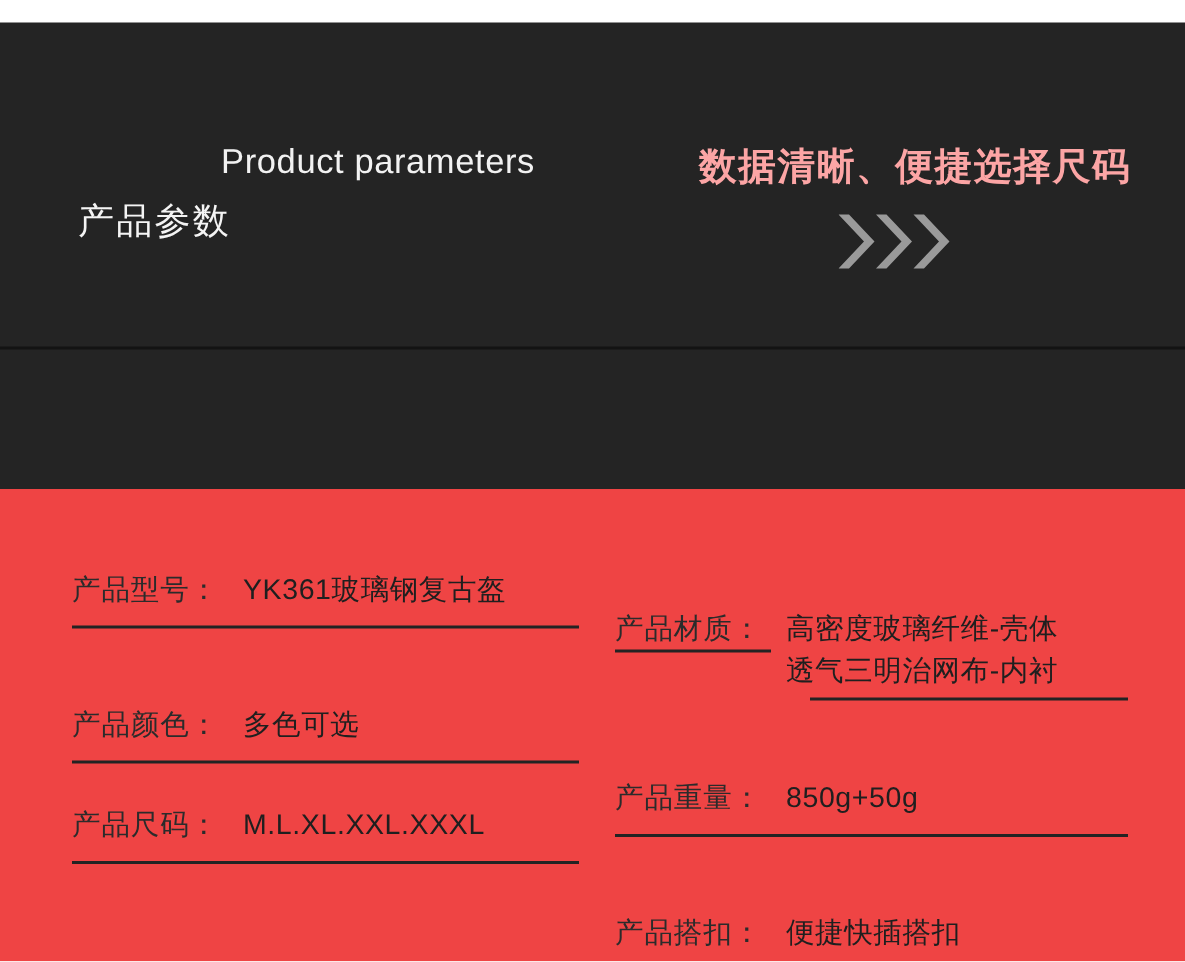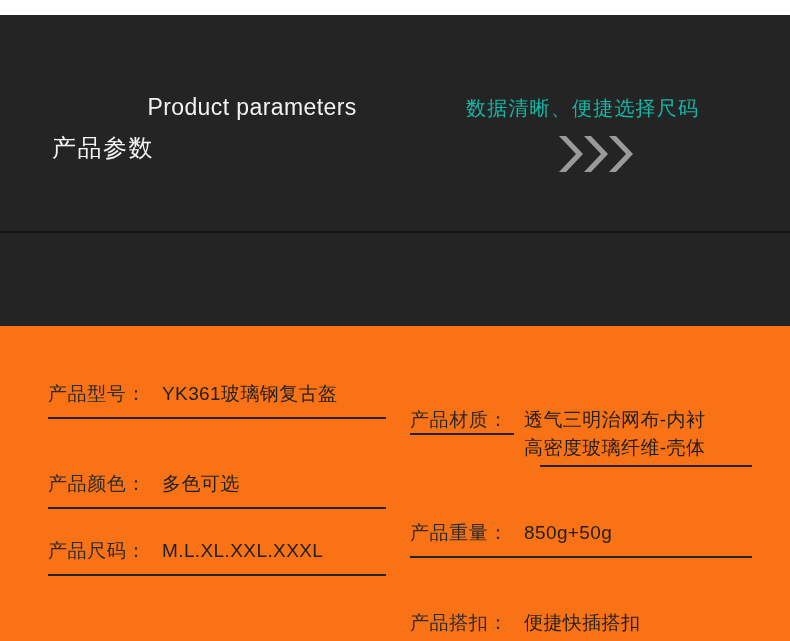--- a/index.html
+++ b/index.html
@@ -64,23 +64,23 @@
   }
 
   .hero-right {
     position: absolute;
     left: 466px;
     top: 80px;
     width: 300px;
     text-align: center;
   }
   .hero-tagline {
-    color: #14b8a6;
-    font-size: 20px;
-    font-weight: 400;
+    color: #fca5a5;
+    font-size: 25px;
+    font-weight: 700;
     letter-spacing: 1.2px;
     line-height: 1.3;
     white-space: nowrap;
     text-align: left;
   }
   .chevrons {
     margin-top: 12px;
     text-align: left;
     padding-left: 93px;
     height: 44px;
@@ -89,21 +89,21 @@
     display: block;
   }
 
   
   .specs {
     position: absolute;
     left: 0;
     top: 326px;
     width: 790px;
     height: 315px;
-    background: #f97316;
+    background: #ef4444;
   }
   .spec-col {
     position: absolute;
     top: 0;
   }
   .spec-col.left  { left: 48px;  width: 338px; }
   .spec-col.right { left: 410px; width: 342px; }
 
   .spec-row {
     position: relative;
@@ -223,22 +223,22 @@
         <div class="rule rule-full" style="margin-top:9px;"></div>
       </div>
     </div>
 
     <div class="spec-col right">
 
       <div class="spec-row" style="padding-top:80px;">
         <div class="spec-line">
           <span class="spec-label">产品材质：</span>
           <span class="spec-value">
+            <span class="vline">高密度玻璃纤维-壳体</span>
             <span class="vline">透气三明治网布-内衬</span>
-            <span class="vline">高密度玻璃纤维-壳体</span>
           </span>
         </div>
         <div class="rule-split" style="margin-top:-29px;">
           <div class="rule-short"></div>
           <div class="rule-long" style="margin-top:32px;"></div>
         </div>
       </div>
 
       <div class="spec-row" style="padding-top:4px;margin-top:48px;">
         <div class="spec-line">

